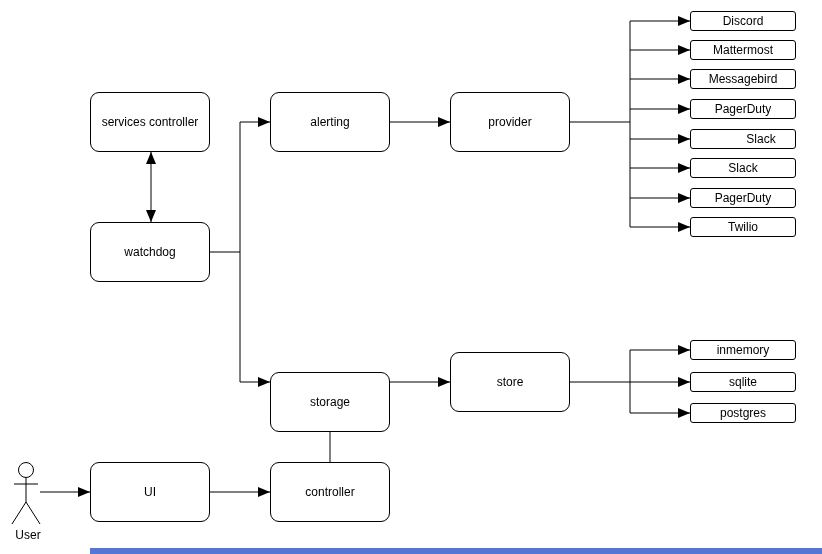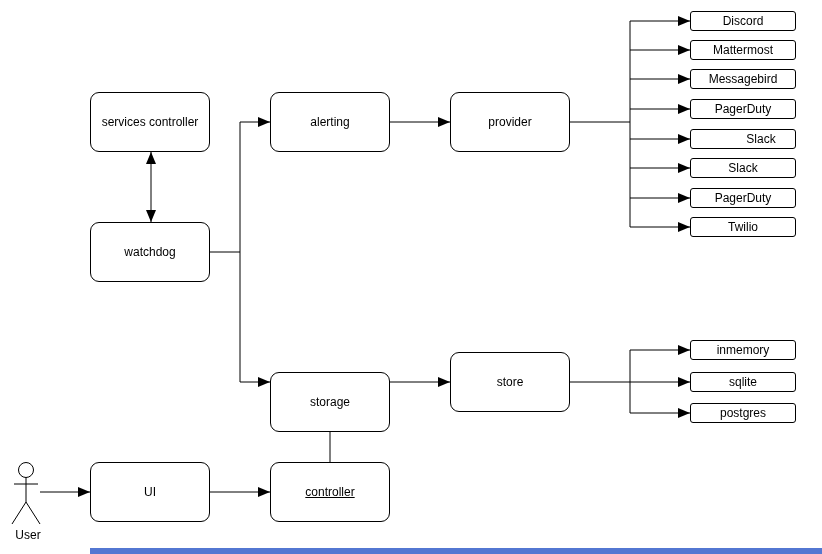--- a/index.html
+++ b/index.html
@@ -123,21 +123,21 @@
   </div>
   <div class="node" style="left:270px;top:372px;">
     <span>storage</span>
   </div>
   <div class="node" style="left:450px;top:352px;">
     <span>store</span>
   </div>
   <div class="node" style="left:90px;top:462px;">
     <span>UI</span>
   </div>
-  <div class="node" style="left:270px;top:462px;text-decoration:underline;">
+  <div class="node" style="left:270px;top:462px;">
     <span>controller</span>
   </div>
 
   <div class="item" style="left:690px;top:11px;">
     <span>Discord</span>
   </div>
   <div class="item" style="left:690px;top:40px;">
     <span>Mattermost</span>
   </div>
   <div class="item" style="left:690px;top:69px;">

